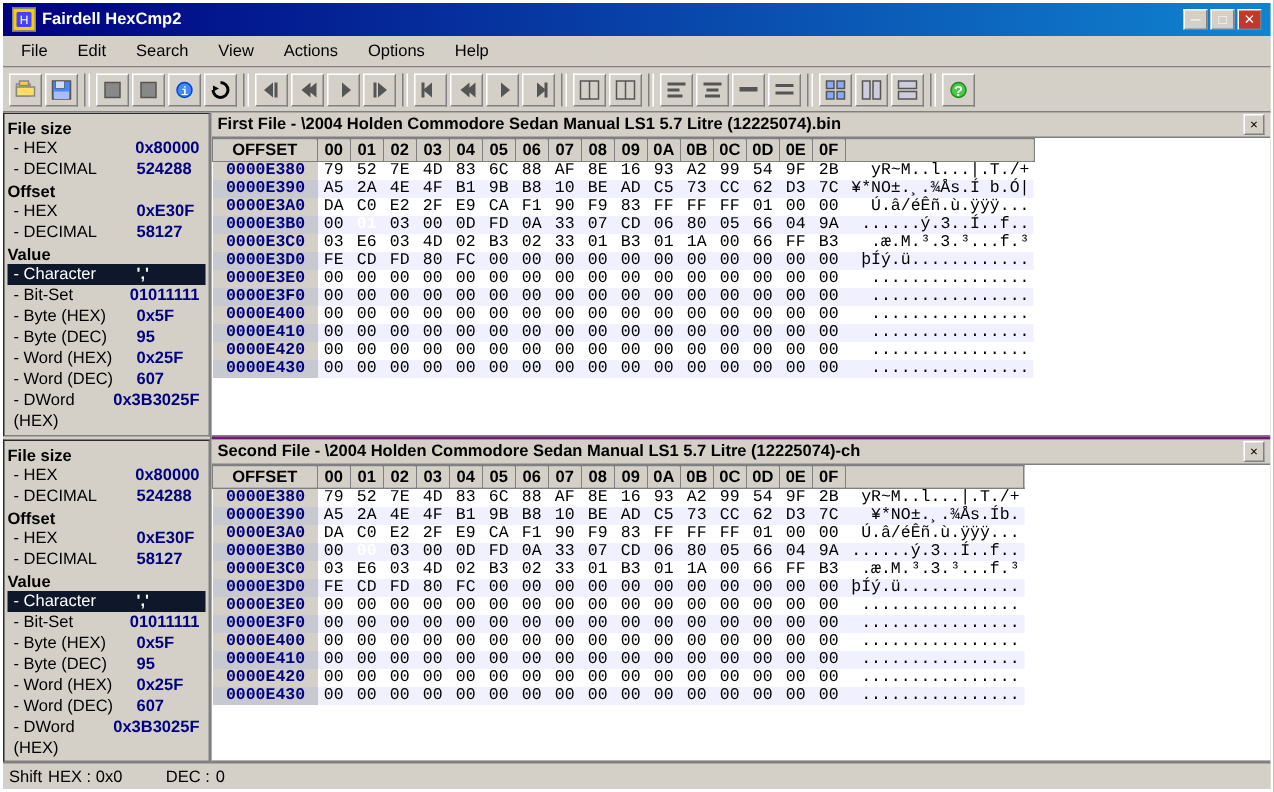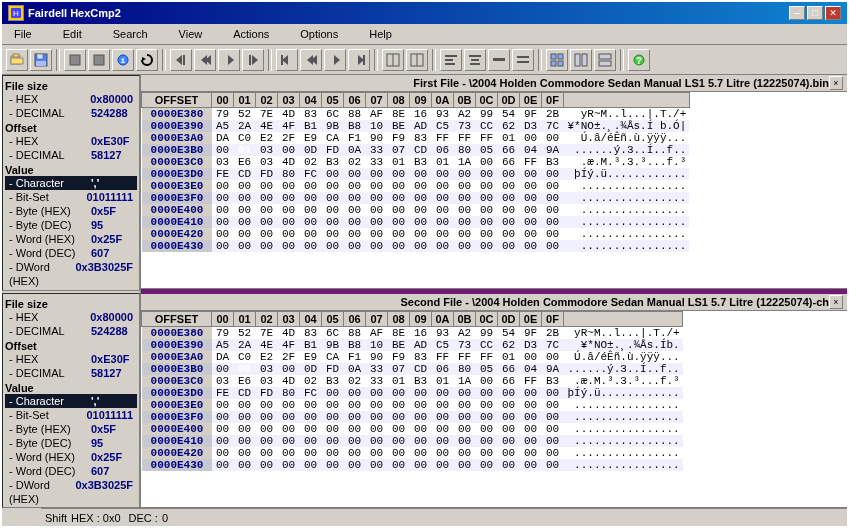--- a/index.html
+++ b/index.html
@@ -48,21 +48,21 @@
       border-top: 1px solid #fff; border-left: 1px solid #fff;
       border-bottom: 1px solid #808080; border-right: 1px solid #808080;
       display: flex; align-items: center; justify-content: center;
       font-size: 9px; cursor: pointer; font-family: Arial;
     }
     .title-btn.close { background: #c0392b; color: #fff; }
     .menubar {
       background: #d4d0c8;
       padding: 2px 4px;
       display: flex;
-      gap: 15px;
+      gap: 4px;
       font-family: Arial, sans-serif;
       font-size: 11px;
       border-bottom: 1px solid #808080;
     }
     .menu-item {
       padding: 2px 8px;
       cursor: pointer;
     }
     .toolbar {
       background: #d4d0c8;
@@ -151,28 +151,28 @@
       overflow: hidden;
     }
     .hex-file {
       flex: 1;
       display: flex;
       flex-direction: column;
       overflow: hidden;
       border-bottom: 1px solid #808080;
     }
     .hex-file + .hex-file {
-      border-top: 5px solid #701a75;
+      border-top: 2px solid #701a75;
     }
     .hex-header {
       background: #d4d0c8;
       padding: 1px 4px;
       display: flex;
       align-items: center;
-      justify-content: flex-end;
+      justify-content: space-between;
       border-bottom: 1px solid #808080;
       font-family: Arial, sans-serif;
       font-size: 11px;
     }
     .hex-header-title { font-weight: bold; }
     .hex-header-close {
       width: 14px; height: 14px;
       background: #d4d0c8;
       border-top: 1px solid #fff; border-left: 1px solid #fff;
       border-bottom: 1px solid #808080; border-right: 1px solid #808080;
@@ -227,24 +227,23 @@
     .hex-table tr:nth-child(even) td { background: #f0f0ff; }
     .hex-table tr:nth-child(even) td.offset { background: #c8c8d0; }
     .hex-table td.highlighted { background: #ff0000; color: #fff; font-weight: bold; }
     .status-bar {
       background: #d4d0c8;
       height: 18px;
       border-top: 1px solid #808080;
       display: flex;
       align-items: center;
       padding: 0 4px;
-      gap: 8px;
+      gap: 29px;
       font-family: Arial, sans-serif;
       font-size: 11px;
-      margin-left: 39px;
     }
     .status-section {
       display: flex;
       align-items: center;
       gap: 4px;
     }
     .hex-file-content {
       display: flex;
       flex: 1;
       overflow: hidden;

